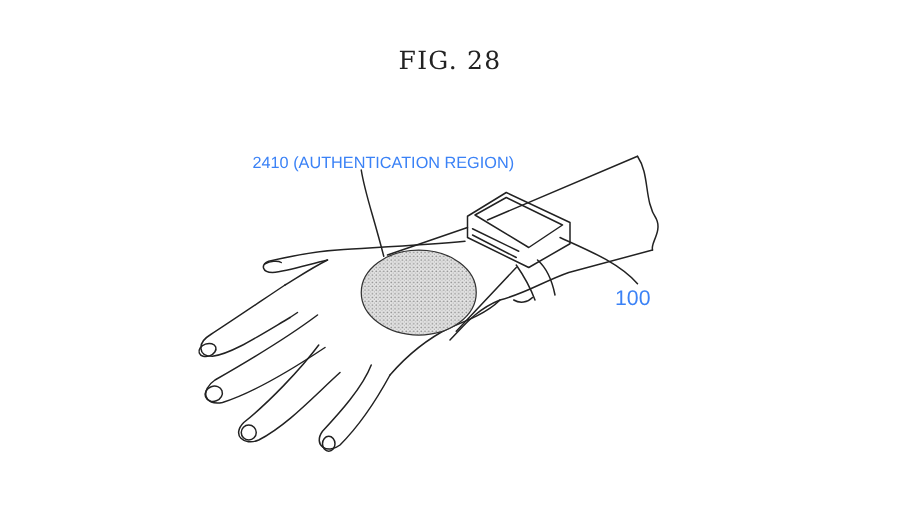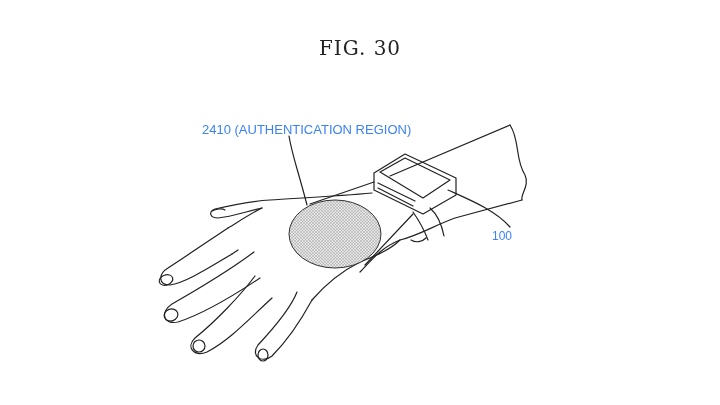--- a/index.html
+++ b/index.html
@@ -9,27 +9,27 @@
       text-align: center;
       font-family: "DejaVu Serif", serif;
       font-size: 20px; letter-spacing: 1px; color: #222;
     }
     .label {
       position: absolute;
       font-family: "Liberation Sans", sans-serif;
       color: #3b82f6;
     }
     .label-region { left: 202px; top: 122px; font-size: 13px; }
-    .label-device { left: 492px; top: 229px; font-size: 12px; }
+    .label-device { left: 492px; top: 229px; font-size: 17px; }
     svg.drawing { position: absolute; left: 0; top: 0; }
   </style>
 </head>
 <body>
 
-<div class="fig-title">FIG. 30</div>
+<div class="fig-title">FIG. 28</div>
 
 <div class="label label-region">2410 (AUTHENTICATION REGION)</div>
 <div class="label label-device">100</div>
 
 <svg class="drawing" width="720" height="405" viewBox="0 0 720 405">
   <defs>
     <pattern id="stipple" width="3" height="3" patternUnits="userSpaceOnUse">
       <rect width="3" height="3" fill="#e6e6e6"></rect>
       <circle cx="1" cy="1" r="0.7" fill="#8a8a8a"></circle>
       <circle cx="2.5" cy="2.4" r="0.5" fill="#a0a0a0"></circle>

